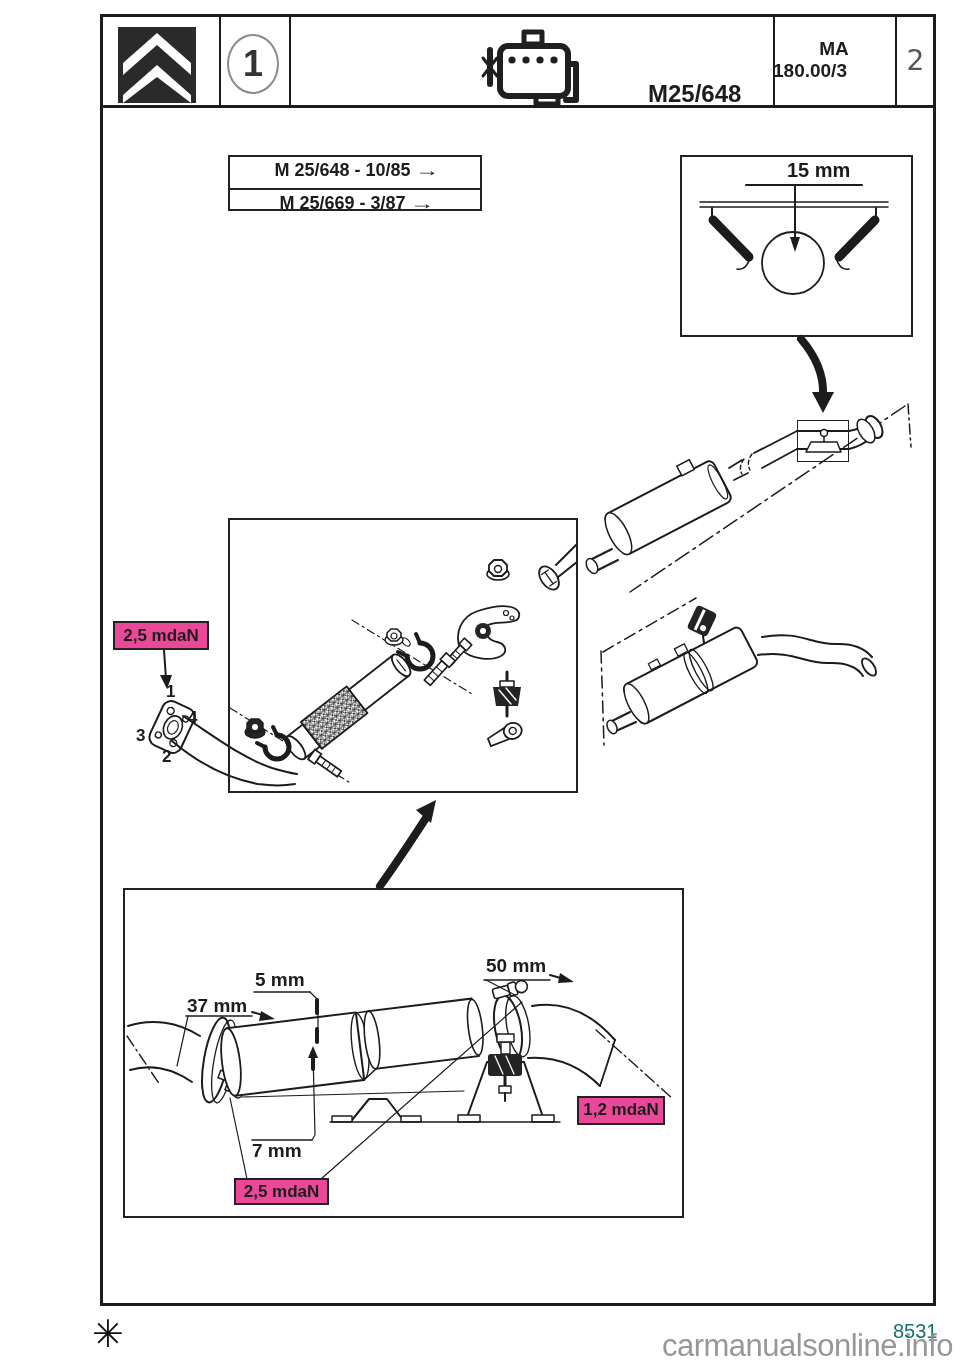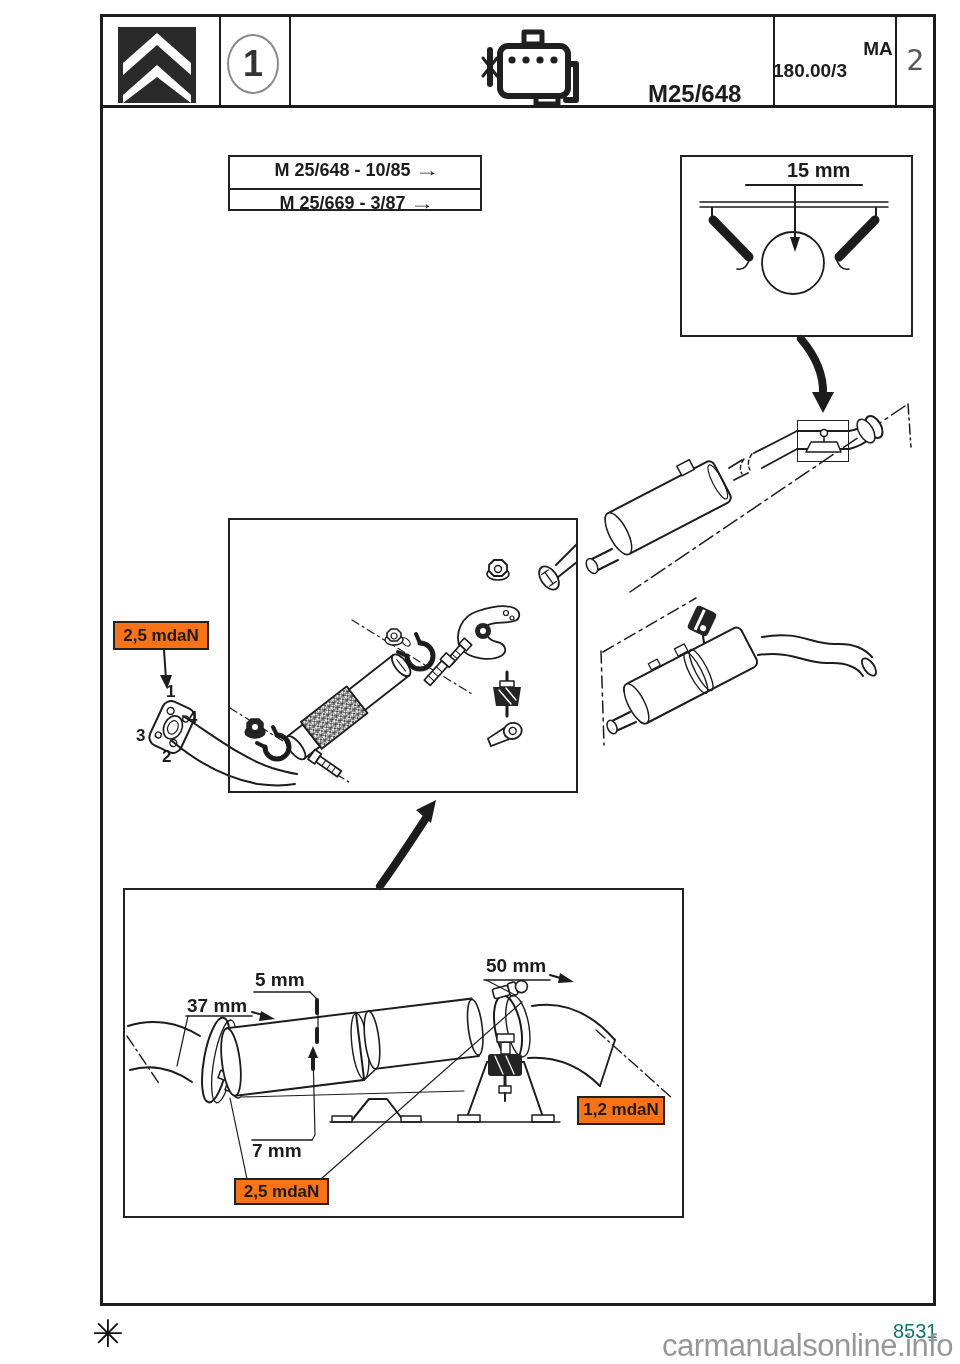--- a/index.html
+++ b/index.html
@@ -11,21 +11,21 @@
   .page-frame{position:absolute;left:100px;top:14px;width:836px;height:1292px;
               border:3px solid #1c1c1c;z-index:2;}
   .hdr-bottom{position:absolute;left:100px;top:105px;width:836px;height:3px;background:#1c1c1c;z-index:2;}
   .hdr-div{position:absolute;top:16px;width:2px;height:90px;background:#1c1c1c;z-index:2;}
   .b{font-weight:bold;}
   .ref-box{position:absolute;left:228px;top:155px;width:254px;height:56px;border:2px solid #222;z-index:3;}
   .ref-row{height:33px;line-height:26px;text-align:center;font-size:18px;font-weight:bold;white-space:nowrap;}
   .ref-row:first-child{border-bottom:2px solid #222;}
   .ref-arrow{display:inline-block;margin-left:7px;transform:scaleX(1.35);font-weight:bold;}
   .torque-box{position:absolute;border:2px solid #222;text-align:center;font-weight:bold;
-              font-size:17px;z-index:3;background:#f97316;}
+              font-size:17px;z-index:3;background:#ec4899;}
   .dim{position:absolute;font-size:19px;font-weight:bold;white-space:nowrap;z-index:3;}
   .fl-num{position:absolute;font-size:17px;font-weight:bold;z-index:3;}
   .detail-box{position:absolute;border:2px solid #222;z-index:3;}
   .circle-one{position:absolute;left:227px;top:34px;width:52px;height:60px;border:2px solid #8a8a8a;
               border-radius:50%;text-align:center;line-height:56px;font-size:36px;font-weight:bold;color:#333;z-index:3;}
   .watermark{position:absolute;left:660px;top:1328px;width:295px;text-align:center;font-size:31px;
              color:#8f8f8f;letter-spacing:-0.5px;z-index:4;opacity:.92;}
   .print-code{position:absolute;left:893px;top:1320px;font-size:20px;color:#0f766e;z-index:3;}
   .star{position:absolute;left:92px;top:1312px;font-size:38px;color:#111;z-index:3;}
 </style>
@@ -338,21 +338,21 @@
   <div class="hdr-bottom"></div>
   <div class="hdr-div" style="left:219px;"></div>
   <div class="hdr-div" style="left:289px;"></div>
   <div class="hdr-div" style="left:773px;"></div>
   <div class="hdr-div" style="left:895px;"></div>
 
   <div class="circle-one">
     <span>1</span>
   </div>
   <div class="abs b" style="left:648px;top:80px;font-size:24px;">M25/648</div>
-  <div class="abs b" style="left:773px;top:38px;width:122px;text-align:center;font-size:19px;margin-left:44px;">MA</div>
+  <div class="abs b" style="left:773px;top:38px;width:122px;text-align:center;font-size:19px;">MA</div>
   <div class="abs b" style="left:773px;top:60px;width:136px;text-align:left;font-size:19px;">180.00/3</div>
   <div class="abs" style="left:895px;top:44px;width:41px;text-align:center;font-size:28px;color:#555;font-family:'DejaVu Sans',sans-serif;">2</div>
 
   <div class="ref-box">
     <div class="ref-row">
       <span>M 25/648 - 10/85</span><span class="ref-arrow">→</span>
     </div>
     <div class="ref-row">
       <span>M 25/669 - 3/87</span><span class="ref-arrow">→</span>
     </div>

